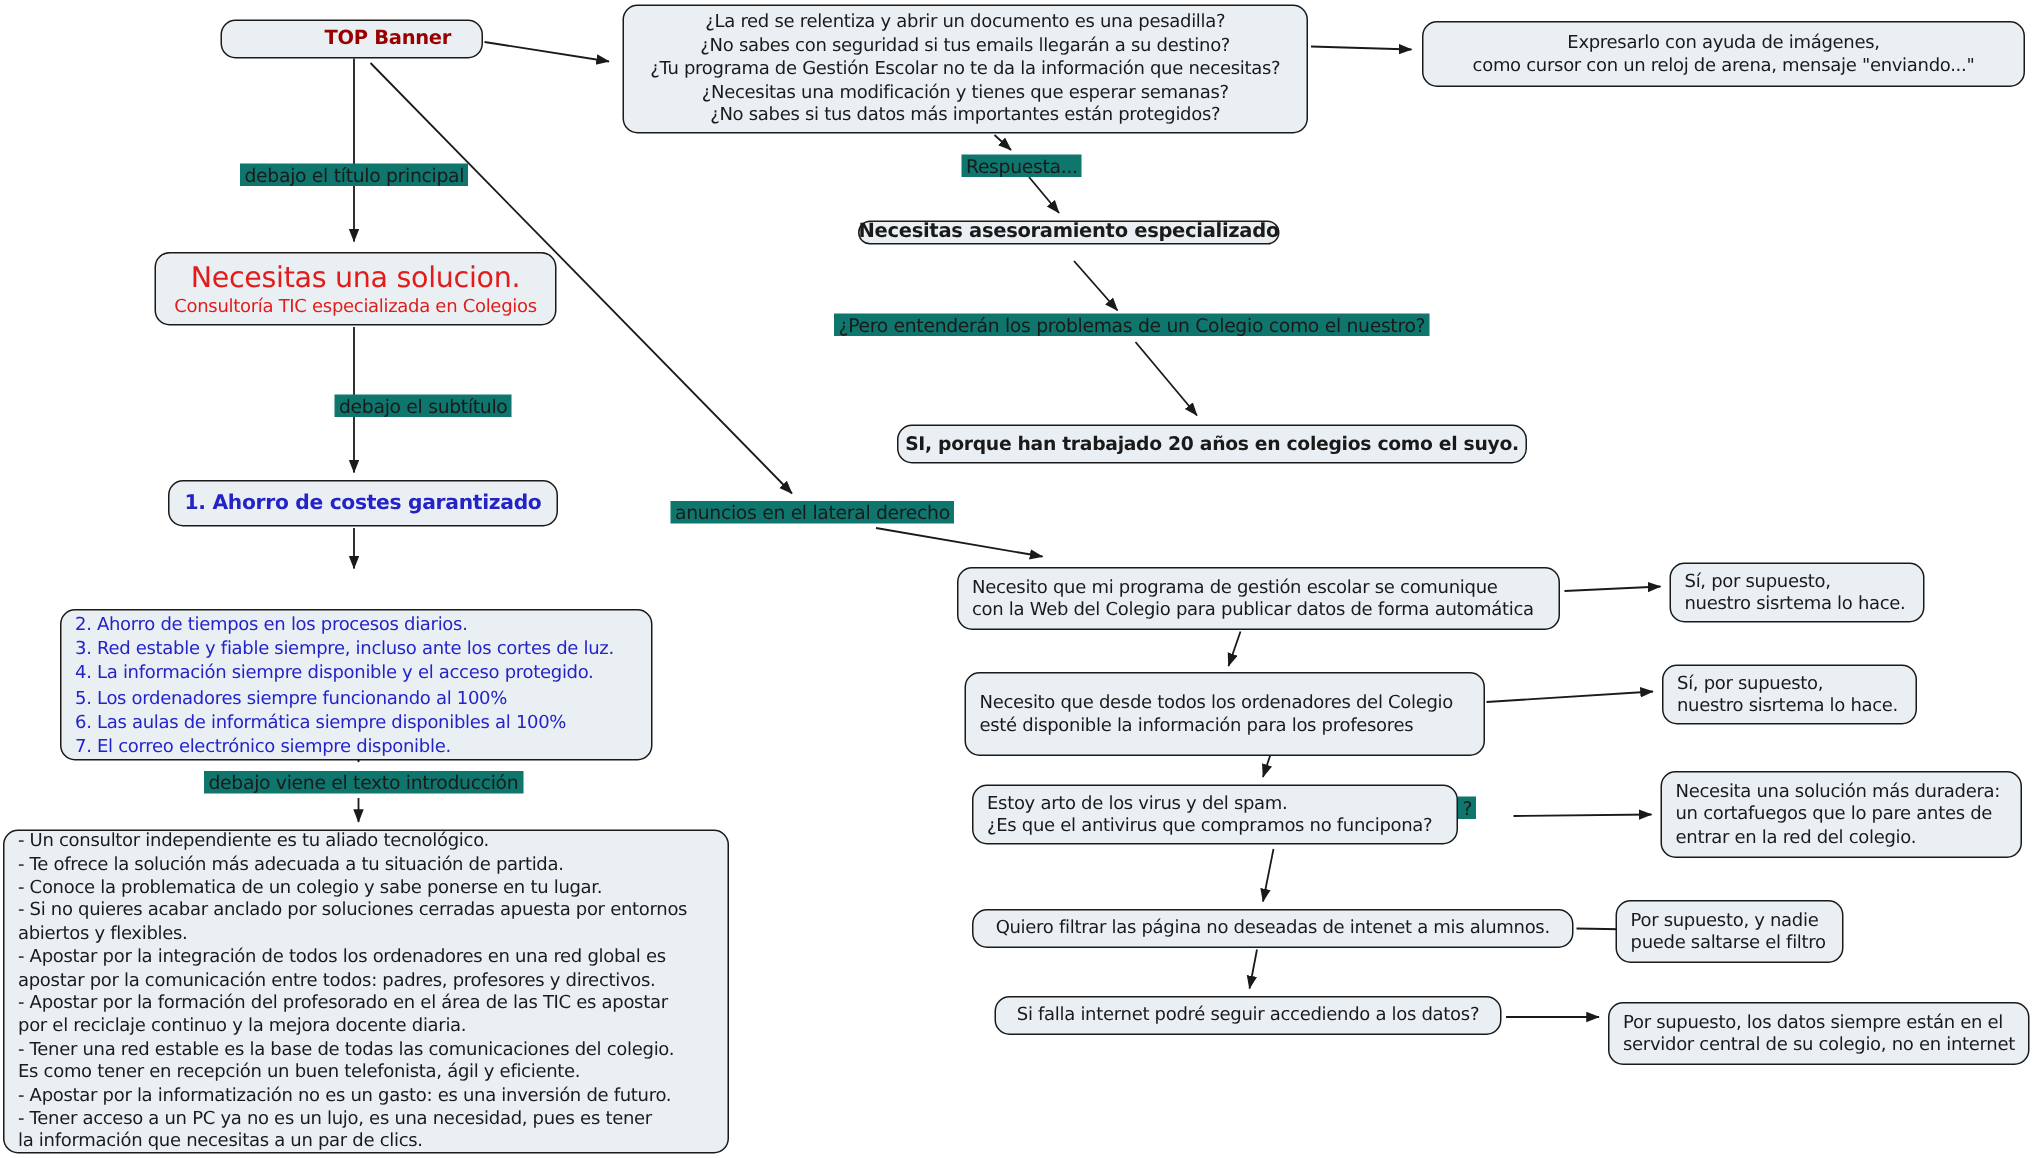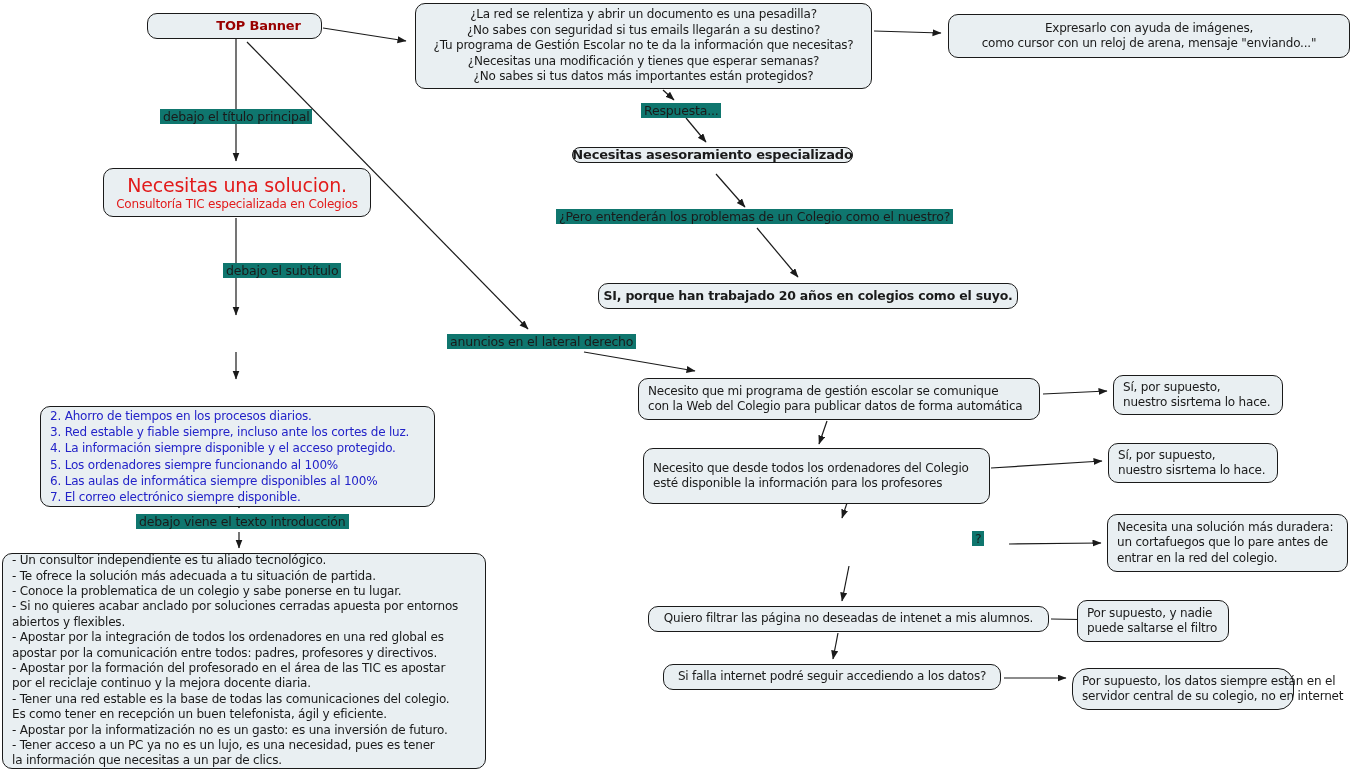--- a/index.html
+++ b/index.html
@@ -26,21 +26,21 @@
   #n-intro{left:2px;top:553px;width:484px;height:216px;line-height:15.4px;}
   #q1{left:638px;top:378px;width:402px;height:42px;}
   #a1{left:1113px;top:375px;width:170px;height:40px;}
   #q2{left:643px;top:448px;width:347px;height:56px;}
   #a2{left:1108px;top:443px;width:170px;height:40px;}
   #q3{left:648px;top:523px;width:324px;height:40px;}
   #a3{left:1107px;top:514px;width:241px;height:58px;}
   #q4{left:648px;top:606px;width:401px;height:26px;}
   #a4{left:1077px;top:600px;width:152px;height:42px;}
   #q5{left:663px;top:664px;width:338px;height:26px;}
-  #a5{left:1072px;top:668px;width:222px;height:42px;border-radius:16px;}
+  #a5{left:1072px;top:668px;width:281px;height:42px;}
   #l-debajo1{left:160px;top:109px;}
   #l-debajo2{left:182px;top:263px;margin-left:41px;}
   #l-debajo3{left:136px;top:514px;}
   #l-respuesta{left:641px;top:103px;}
   #l-pero{left:556px;top:209px;}
   #l-anuncios{left:447px;top:334px;}
   #l-qmark{left:972px;top:531px;}
   line{stroke:#1a1a1a;stroke-width:1.2;}
 </style>
 </head>
@@ -87,20 +87,21 @@
   <div class="node" id="n-images">Expresarlo con ayuda de imágenes,
 como cursor con un reloj de arena, mensaje "enviando..."</div>
   <div class="node" id="n-asesor">Necesitas asesoramiento especializado</div>
   <div class="node" id="n-si">SI, porque han trabajado 20 años en colegios como el suyo.</div>
 
   <div class="node" id="n-solucion">
     <span class="t1">Necesitas una solucion.</span>
     <span class="t2">Consultoría TIC especializada en Colegios</span>
   </div>
 
+  <div class="node" id="n-ahorro">1. Ahorro de costes garantizado</div>
   <div class="node left" id="n-benefits">2. Ahorro de tiempos en los procesos diarios.
 3. Red estable y fiable siempre, incluso ante los cortes de luz.
 4. La información siempre disponible y el acceso protegido.
 5. Los ordenadores siempre funcionando al 100%
 6. Las aulas de informática siempre disponibles al 100%
 7. El correo electrónico siempre disponible.</div>
   <div class="node left" id="n-intro">- Un consultor independiente es tu aliado tecnológico.
 - Te ofrece la solución más adecuada a tu situación de partida.
 - Conoce la problematica de un colegio y sabe ponerse en tu lugar.
 - Si no quieres acabar anclado por soluciones cerradas apuesta por entornos
@@ -116,20 +117,22 @@
 la información que necesitas a un par de clics.</div>
 
   <div class="node left" id="q1">Necesito que mi programa de gestión escolar se comunique
 con la Web del Colegio para publicar datos de forma automática</div>
   <div class="node left" id="a1">Sí, por supuesto,
 nuestro sisrtema lo hace.</div>
   <div class="node left" id="q2">Necesito que desde todos los ordenadores del Colegio
 esté disponible la información para los profesores</div>
   <div class="node left" id="a2">Sí, por supuesto,
 nuestro sisrtema lo hace.</div>
+  <div class="node left" id="q3">Estoy arto de los virus y del spam.
+¿Es que el antivirus que compramos no funcipona?</div>
   <div class="node left" id="a3">Necesita una solución más duradera:
 un cortafuegos que lo pare antes de
 entrar en la red del colegio.</div>
   <div class="node" id="q4">Quiero filtrar las página no deseadas de intenet a mis alumnos.</div>
   <div class="node left" id="a4">Por supuesto, y nadie
 puede saltarse el filtro</div>
   <div class="node" id="q5">Si falla internet podré seguir accediendo a los datos?</div>
   <div class="node left" id="a5">Por supuesto, los datos siempre están en el
 servidor central de su colegio, no en internet</div>
 

